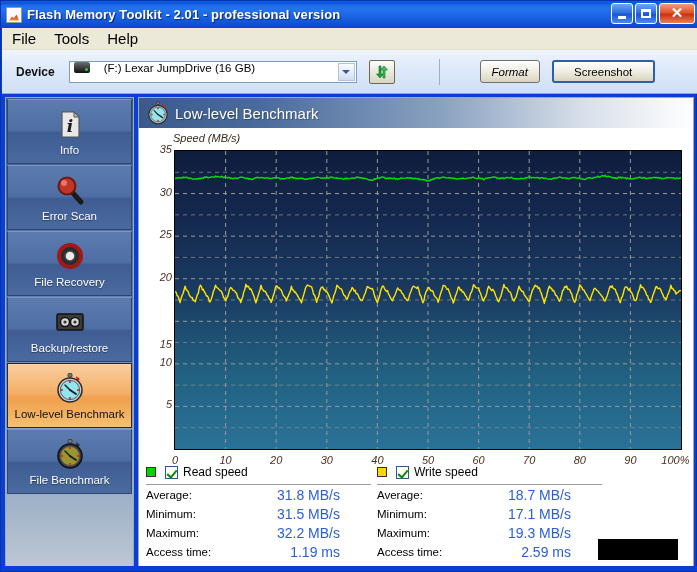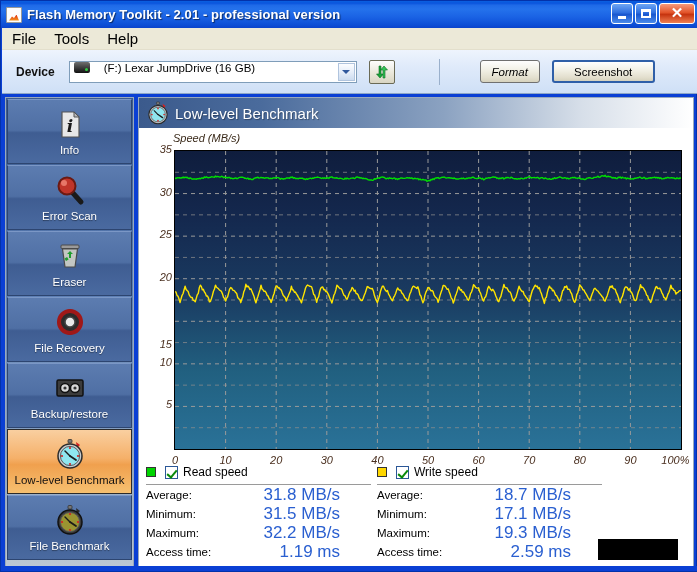--- a/index.html
+++ b/index.html
@@ -232,21 +232,21 @@
   }
   .chk::after {
     content:""; position:absolute; left:3px; top:1px;
     width:4px; height:8px; border:solid #0a8a0a;
     border-width:0 2px 2px 0; transform: rotate(40deg);
   }
   .legend-text { font-size: 12px; color: #000; margin-left: 5px; white-space: nowrap;}
   .hr { height: 1px; background: #9a9a9a; margin-top: 4px; width: 100%; }
   .stat-line { display: flex; height: 18px; align-items: center; margin-top: 1px; }
   .stat-key { font-size: 11.5px; color: #000; width: 108px; }
-  .stat-val { font-size: 17px; color: #2a5fd0; width: 86px; text-align: right; }
+  .stat-val { font-size: 14px; color: #2a5fd0; width: 86px; text-align: right; }
   #redaction {
     position: absolute; left: 459px; top: 75px;
     width: 80px; height: 21px; background: #000;
   }
 
   
   #statusbar {
     position: absolute; left: 0; bottom: 0; width: 697px; height: 5px;
     background: #0a3fd4;
   }
@@ -313,31 +313,20 @@
       <div class="nav-icon">
         <svg width="34" height="34" viewBox="0 0 34 34">
           <line x1="19" y1="19" x2="28" y2="29" stroke="#1a1a1a" stroke-width="5" stroke-linecap="round"></line>
           <circle cx="14" cy="13" r="8.5" fill="#c0352a" stroke="#6b1a12" stroke-width="2"></circle>
           <circle cx="11" cy="10" r="3" fill="#f08878" opacity="0.8"></circle>
         </svg>
       </div>
       <span class="nav-label">Error Scan</span>
     </div>
 
-    <div class="nav-item">
-      <div class="nav-icon">
-        <svg width="34" height="34" viewBox="0 0 34 34">
-          <rect x="8" y="6" width="18" height="3.5" rx="1" fill="#9a9a9a" stroke="#4a4a4a" stroke-width="1"></rect>
-          <path d="M9.5 10 h15 l-2.5 18 h-10 z" fill="#c3c7c3" stroke="#4a4a4a" stroke-width="1.2"></path>
-          <path d="M14 15 l3-3 3 3 h-2 v4 h-2 v-4 z" fill="#1f9e2f"></path>
-          <path d="M13 22 l-1.5-2.6 2.6-1.5 1.5 2.6 z" fill="#1f9e2f"></path>
-        </svg>
-      </div>
-      <span class="nav-label">Eraser</span>
-    </div>
 
     <div class="nav-item">
       <div class="nav-icon">
         <svg width="34" height="34" viewBox="0 0 34 34">
           <circle cx="17" cy="17" r="12" fill="#2b2b2b" stroke="#111" stroke-width="1"></circle>
           <circle cx="17" cy="17" r="11" fill="none" stroke="#a01818" stroke-width="4"></circle>
           <circle cx="17" cy="17" r="5" fill="#e9e9e9" stroke="#444" stroke-width="1.5"></circle>
         </svg>
       </div>
       <span class="nav-label">File Recovery</span>

